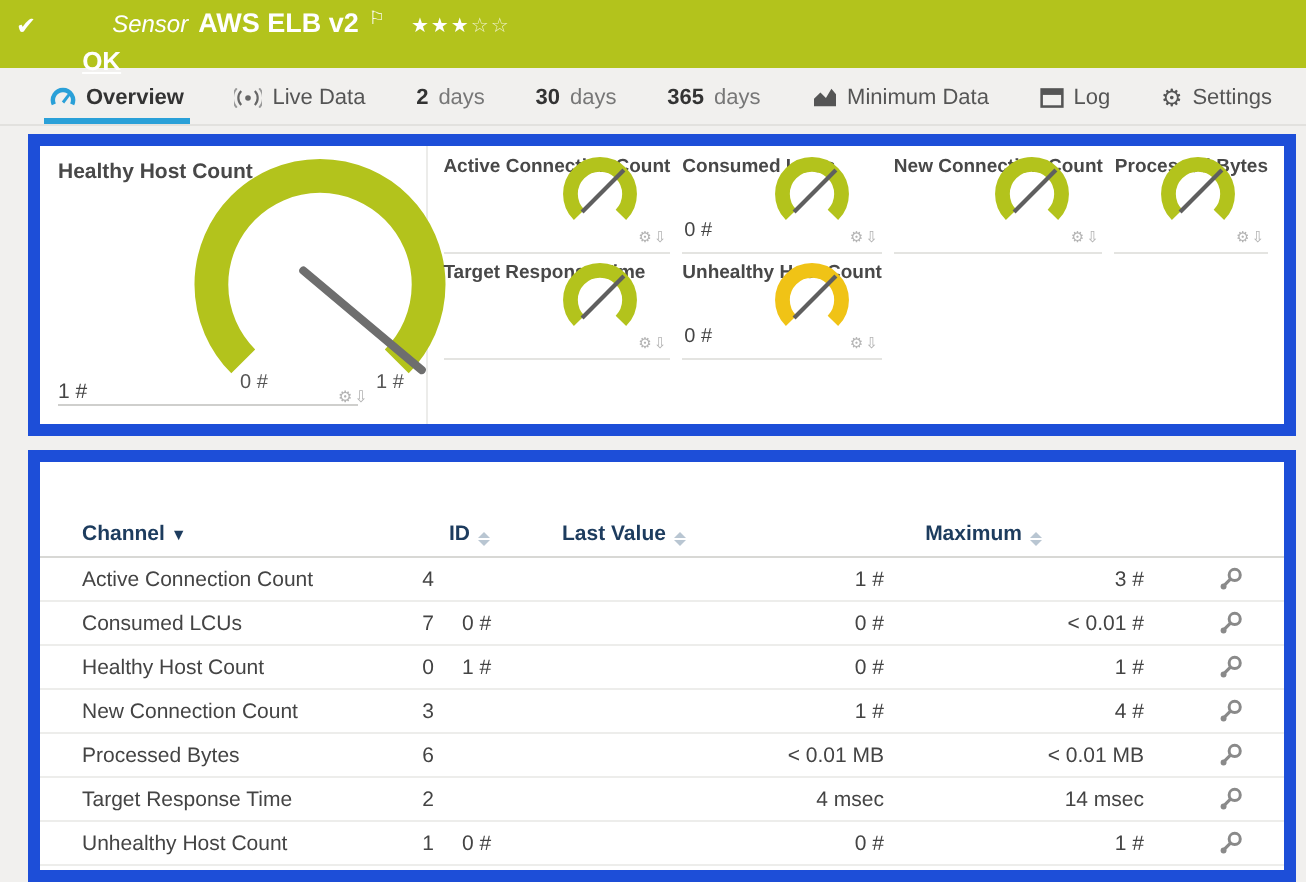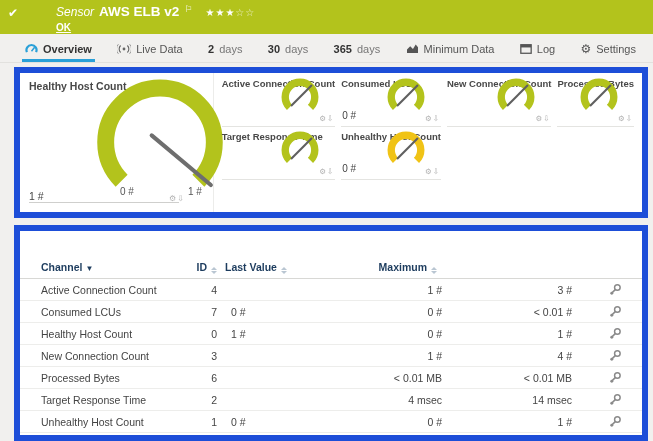--- a/index.html
+++ b/index.html
@@ -8,21 +8,21 @@
 
   
   .topbar { height:34px; background:#b3c31c; color:#fff; display:flex; padding:5px 8px 0 6px; }
   .topbar .check { font-size:12px; margin:1px 6px 0 2px; }
   .tb-line1 { display:flex; align-items:baseline; gap:5px; line-height:14px;margin-left:32px; }
   .tb-kind { font-style:italic; font-size:12px; }
   .tb-title { font-size:13.5px; font-weight:bold; }
   .tb-flag { font-size:9px; vertical-align:super; position:relative; top:-4px; }
   .tb-stars { font-size:10px; letter-spacing:1px; margin-left:8px; }
   .tb-stars .dim { opacity:.75; }
-  .tb-status { font-size:10px; font-weight:bold; margin:2px 0 0 32px;text-decoration:underline; }
+  .tb-status { font-size:13px; font-weight:bold; margin:2px 0 0 17px;text-decoration:underline; }
 
   
   .tabs { height:25px; margin-top:4px; display:flex; justify-content:space-between;
     align-items:stretch; padding:0 14px 0 22px; border-bottom:1px solid #e2e1de; }
   .tab { display:flex; align-items:center; gap:5px; font-size:11px; color:#555;
     cursor:pointer; padding:0 3px; border-bottom:3px solid transparent; white-space:nowrap; }
   .tab.active { border-bottom-color:#2aa0d8; color:#333; font-weight:bold; }
   .tab .num { font-weight:bold; color:#333; }
   .tab .unit { color:#777; }
   .ticon { display:inline-flex; align-items:center; }
@@ -48,21 +48,21 @@
   .tile { position:relative; border-bottom:1px solid #e4e4e1; overflow:visible; }
   .tile-title { font-size:9.5px; font-weight:bold; color:#484848; padding-top:4px; white-space:nowrap; }
   .tile-svg { position:absolute; right:13px; top:4px; width:44px; height:38px; }
   .tile-value { position:absolute; left:1px; bottom:5px; font-size:10px; color:#444; }
   .tile-icons { position:absolute; right:1px; bottom:3px; font-size:7.5px; color:#b3b3b3; letter-spacing:1px; }
 
   
   .table-panel { margin-top:7px; height:216px; padding-top:25px; }
   .trow { display:flex; align-items:center; height:22px; padding:0 20px 0 21px;
     border-bottom:1px solid #ededeb; font-size:10.5px; color:#444; }
-  .trow.th { height:23px; border-bottom:1px solid #d8d8d5; color:#1d3c5e; font-weight:bold; }
+  .trow.th { height:23px; border-bottom:1px solid #d8d8d5; color:#1d3c5e; font-weight:bold;gap:28px; }
   .c-ch  { width:148px; }
   .c-id  { width:28px;  text-align:right; }
   .c-last{ width:90px;  padding-left:14px; }
   .th .c-last { padding-left:8px; }
   .c-min { width:135px; text-align:right; }
   .c-max { width:130px; text-align:right; }
   .c-edit{ flex:1; display:flex; justify-content:flex-end; align-items:center; }
   .caret { font-size:8px; margin-left:3px; }
   .sort { display:inline-flex; flex-direction:column; gap:1px; margin-left:4px; vertical-align:1px; }
   .sort i { width:0; height:0; border-left:3px solid transparent; border-right:3px solid transparent; }

